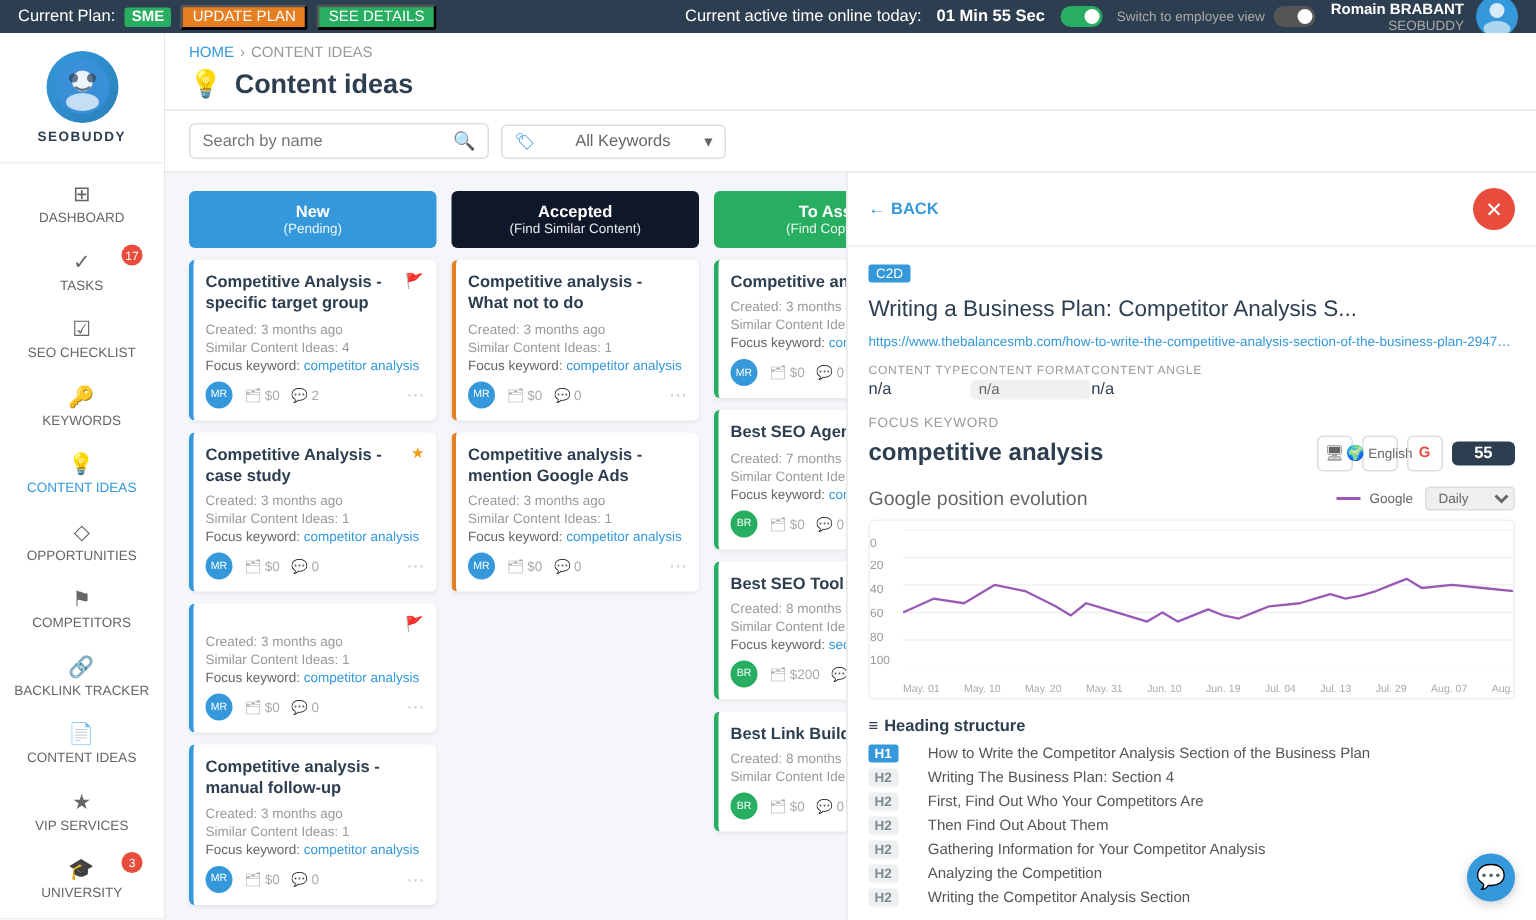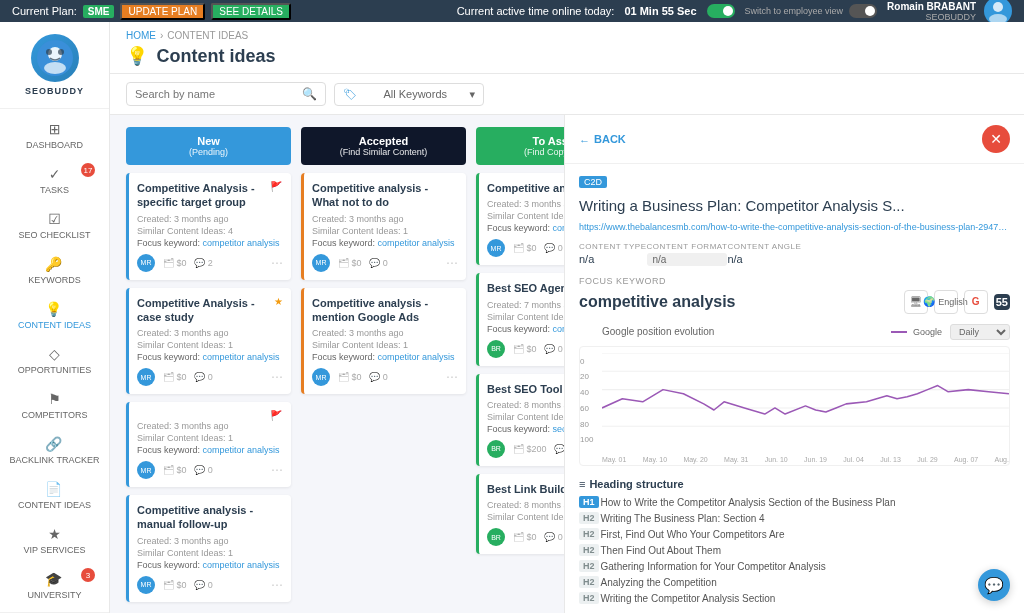--- a/index.html
+++ b/index.html
@@ -86,35 +86,35 @@
     .detail-meta-item { display: flex; flex-direction: column; gap: 2px; }
     .detail-meta-label { font-size: 8px; color: #999; text-transform: uppercase; letter-spacing: 0.5px; }
     .detail-meta-value { font-size: 11px; color: #2c3e50; }
     .detail-meta-badge { background: #f0f0f0; border-radius: 3px; padding: 1px 6px; font-size: 10px; color: #666; }
     .focus-keyword-section { margin-bottom: 10px; }
     .focus-keyword-label { font-size: 9px; color: #999; text-transform: uppercase; letter-spacing: 0.5px; margin-bottom: 4px; }
     .focus-keyword-row { display: flex; align-items: center; justify-content: space-between; }
     .focus-keyword-value { font-size: 16px; font-weight: bold; color: #2c3e50; }
     .keyword-icons { display: flex; align-items: center; gap: 6px; }
     .keyword-icon-btn { width: 24px; height: 24px; border-radius: 4px; border: 1px solid #ddd; display: flex; align-items: center; justify-content: center; font-size: 10px; cursor: pointer; color: #666; }
-    .keyword-score { background: #2c3e50; color: #fff; border-radius: 4px; padding: 2px 2px; font-size: 11px; font-weight: bold; }
+    .keyword-score { background: #2c3e50; color: #fff; border-radius: 4px; padding: 2px 15px; font-size: 11px; font-weight: bold; }
     .chart-section { margin-bottom: 12px; }
     .chart-header { display: flex; align-items: center; justify-content: space-between; margin-bottom: 6px; }
-    .chart-title { font-size: 10px; color: #666; margin-left: 23px; }
+    .chart-title { font-size: 13px; color: #666; }
     .chart-legend { display: flex; align-items: center; gap: 6px; font-size: 9px; color: #666; }
     .chart-legend-line { width: 16px; height: 2px; background: #9b59b6; }
     .chart-select { font-size: 9px; border: 1px solid #ddd; border-radius: 3px; padding: 1px 4px; color: #666; }
     .chart-container { border: 1px solid #f0f0f0; border-radius: 4px; padding: 6px; position: relative; height: 120px; overflow: hidden; }
     .chart-y-labels { position: absolute; left: 0; top: 10px; bottom: 20px; display: flex; flex-direction: column; justify-content: space-between; font-size: 8px; color: #999; width: 20px; }
     .chart-svg { position: absolute; left: 22px; right: 0; top: 6px; bottom: 18px; }
     .chart-x-labels { position: absolute; bottom: 2px; left: 22px; right: 0; display: flex; justify-content: space-between; font-size: 7px; color: #aaa; }
     .heading-section { margin-bottom: 12px; }
     .heading-title { font-size: 11px; font-weight: 600; color: #2c3e50; margin-bottom: 6px; display: flex; align-items: center; gap: 4px; }
     .heading-list { display: flex; flex-direction: column; gap: 3px; }
-    .heading-item { display: flex; align-items: flex-start; gap: 2px; font-size: 10px; }
+    .heading-item { display: flex; align-items: flex-start; gap: 20px; font-size: 10px; }
     .heading-tag { font-size: 9px; font-weight: bold; padding: 1px 4px; border-radius: 2px; flex-shrink: 0; }
     .heading-tag.h1 { background: #3498db; color: #fff; }
     .heading-tag.h2 { background: #ecf0f1; color: #7f8c8d; }
     .heading-text { color: #555; line-height: 1.3; }
 
     
     .close-panel-btn { width: 28px; height: 28px; border-radius: 50%; background: #e74c3c; color: #fff; border: none; cursor: pointer; display: flex; align-items: center; justify-content: center; font-size: 14px; flex-shrink: 0; }
 
     
     .user-section { display: flex; align-items: center; gap: 8px; }

